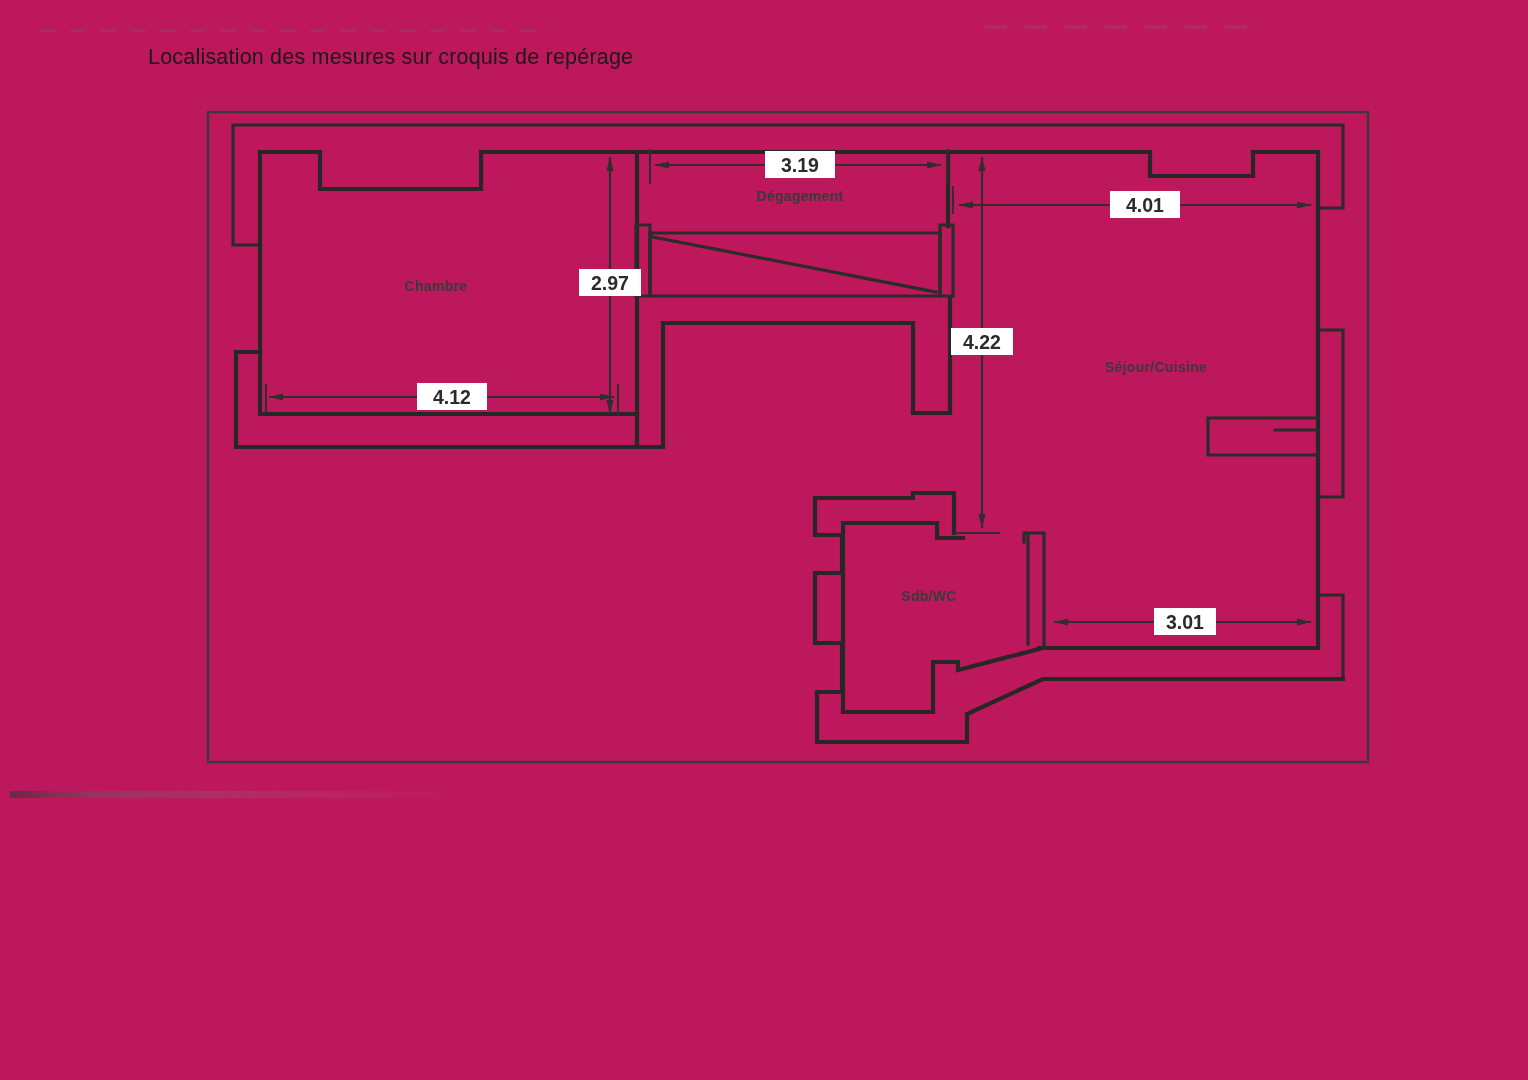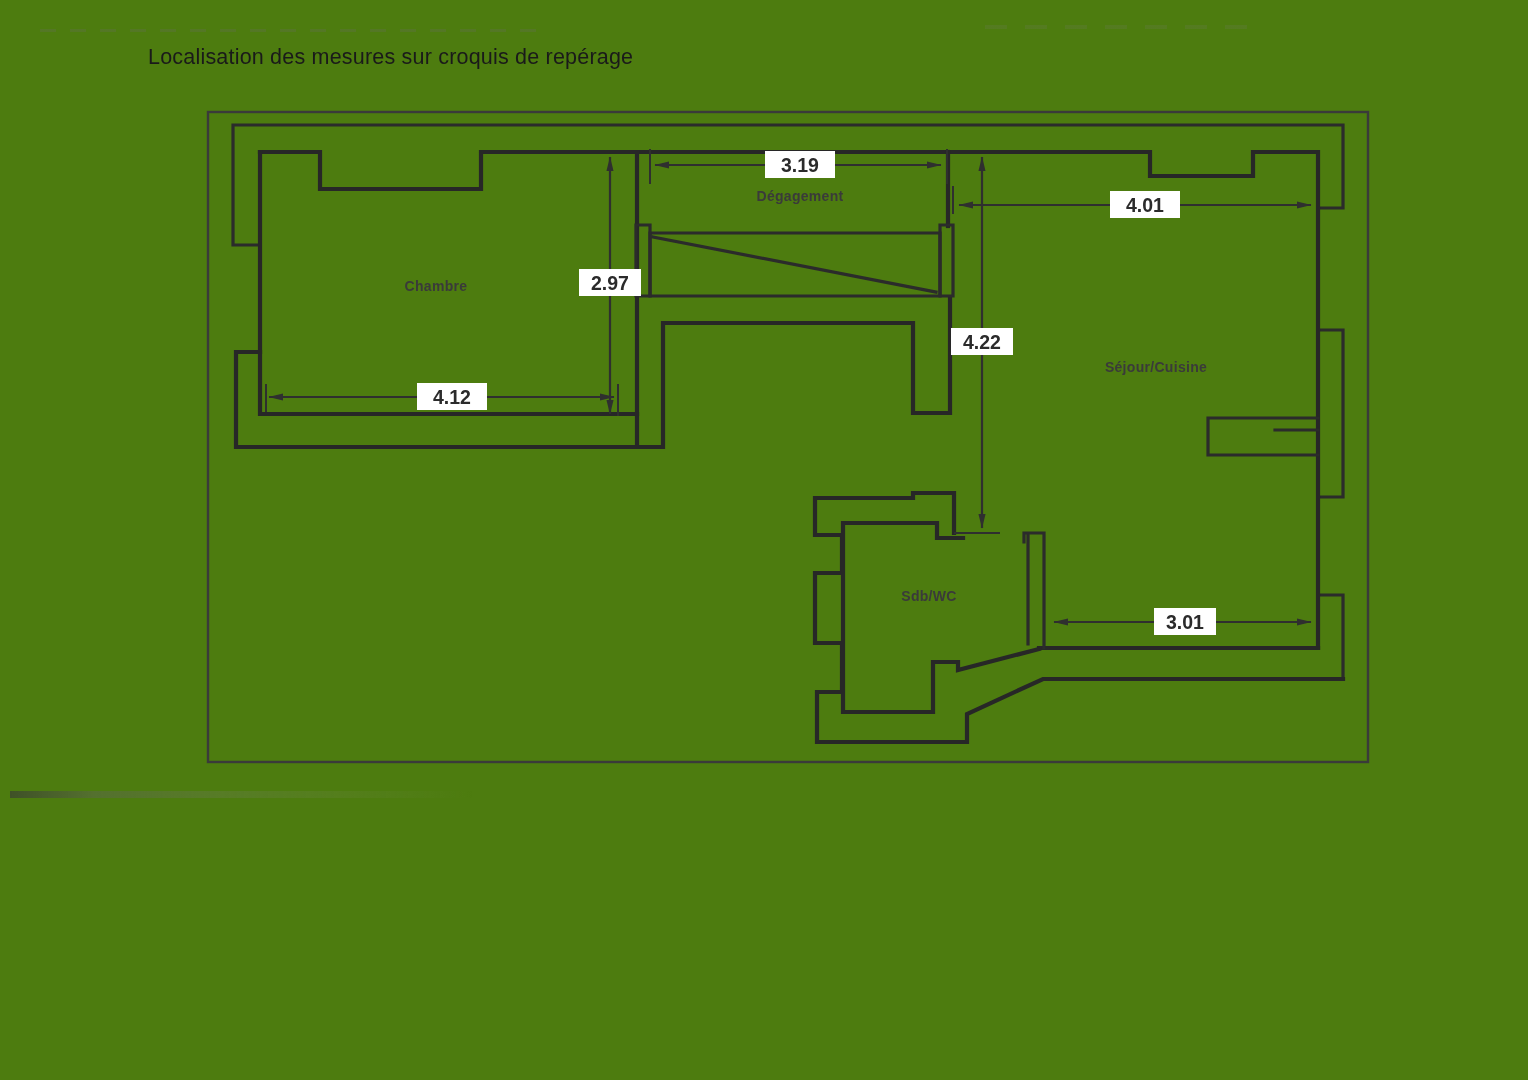--- a/index.html
+++ b/index.html
@@ -4,21 +4,21 @@
 <style>
   html, body {
     margin: 0;
     padding: 0;
     background: #ffffff;
   }
   #page {
     position: relative;
     width: 1528px;
     height: 1080px;
-    background: #4d7c0f;
+    background: #be185d;
     overflow: hidden;
     font-family: "Liberation Sans", sans-serif;
   }
   #plan-svg {
     position: absolute;
     left: 0;
     top: 0;
     width: 1528px;
     height: 1080px;
   }

